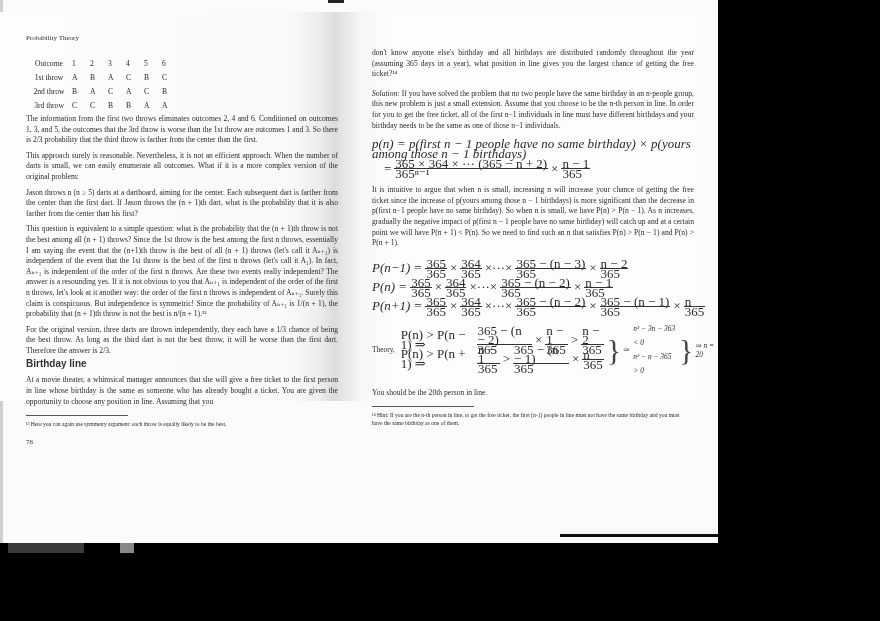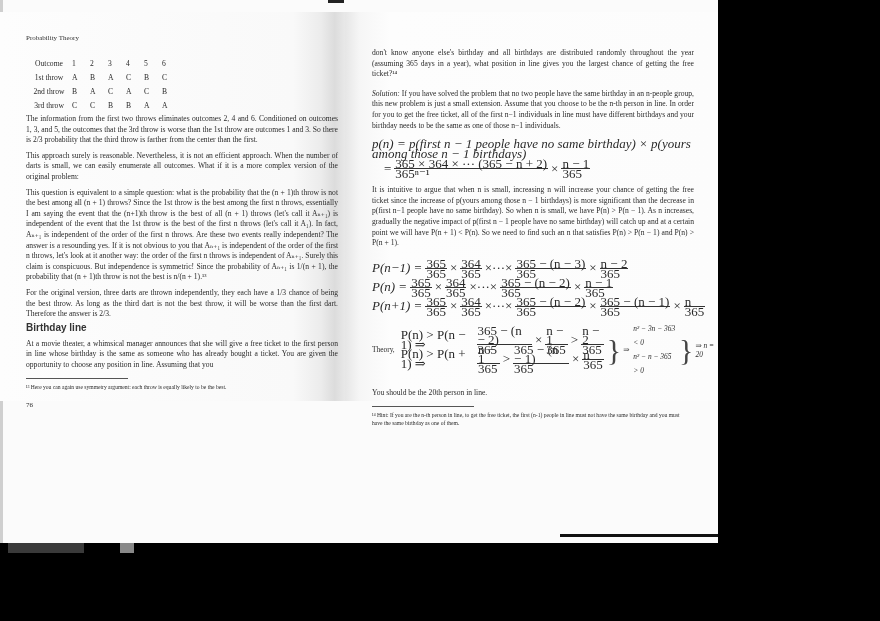--- a/index.html
+++ b/index.html
@@ -89,20 +89,21 @@
         <td class="c">B</td>
         <td class="c">B</td>
         <td class="c">A</td>
         <td class="c">A</td>
       </tr>
     </tbody>
       </table>
 
     <p class="lp">The information from the first two throws eliminates outcomes 2, 4 and 6. Conditioned on outcomes 1, 3, and 5, the outcomes that the 3rd throw is worse than the 1st throw are outcomes 1 and 3. So there is 2/3 probability that the third throw is farther from the center than the first.</p>
     <p class="lp" style="margin-top:5px">This approach surely is reasonable. Nevertheless, it is not an efficient approach. When the number of darts is small, we can easily enumerate all outcomes. What if it is a more complex version of the original problem:</p>
+    <p class="lp" style="margin-top:5px">Jason throws n (n ≥ 5) darts at a dartboard, aiming for the center. Each subsequent dart is farther from the center than the first dart. If Jason throws the (n + 1)th dart, what is the probability that it is also farther from the center than his first?</p>
     <p class="lp" style="margin-top:5px">This question is equivalent to a simple question: what is the probability that the (n + 1)th throw is not the best among all (n + 1) throws? Since the 1st throw is the best among the first n throws, essentially I am saying the event that the (n+1)th throw is the best of all (n + 1) throws (let's call it Aₙ₊₁) is independent of the event that the 1st throw is the best of the first n throws (let's call it A₁). In fact, Aₙ₊₁ is independent of the order of the first n throws. Are these two events really independent? The answer is a resounding yes. If it is not obvious to you that Aₙ₊₁ is independent of the order of the first n throws, let's look at it another way: the order of the first n throws is independent of Aₙ₊₁. Surely this claim is conspicuous. But independence is symmetric! Since the probability of Aₙ₊₁ is 1/(n + 1), the probability that (n + 1)th throw is not the best is n/(n + 1).¹³</p>
     <p class="lp" style="margin-top:5px">For the original version, three darts are thrown independently, they each have a 1/3 chance of being the best throw. As long as the third dart is not the best throw, it will be worse than the first dart. Therefore the answer is 2/3.</p>
 
     <h3>Birthday line</h3>
     <p class="lp">At a movie theater, a whimsical manager announces that she will give a free ticket to the first person in line whose birthday is the same as someone who has already bought a ticket. You are given the opportunity to choose any position in line. Assuming that you</p>
 
     <div class="fn-rule"></div>
     <div class="footnote">¹³ Here you can again use symmetry argument: each throw is equally likely to be the best.</div>
     <div class="page-num">76</div>
   </div>

